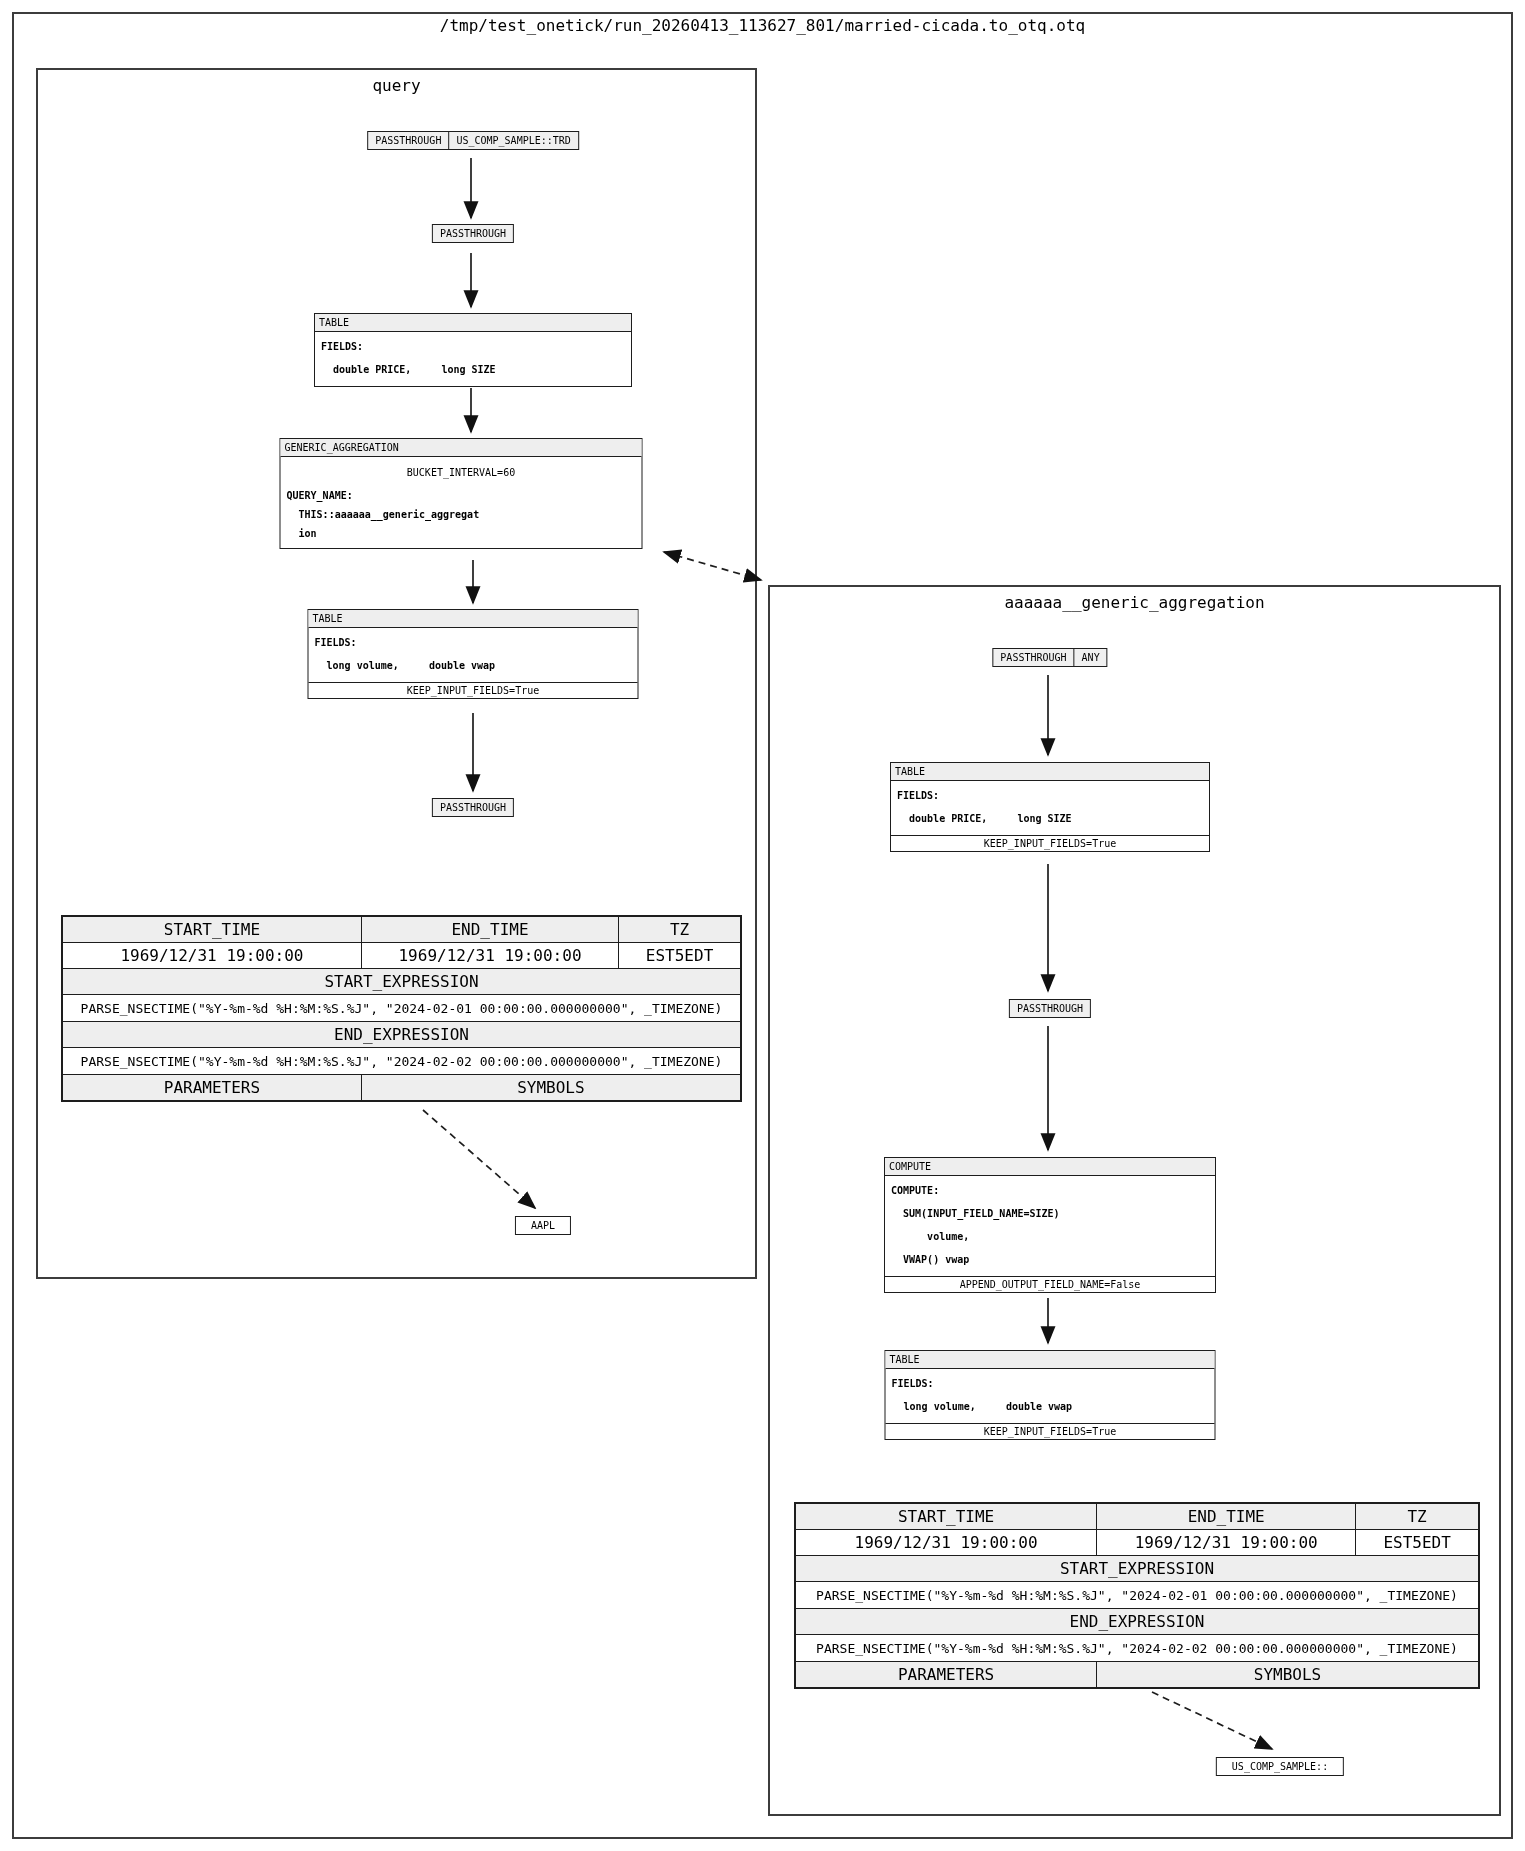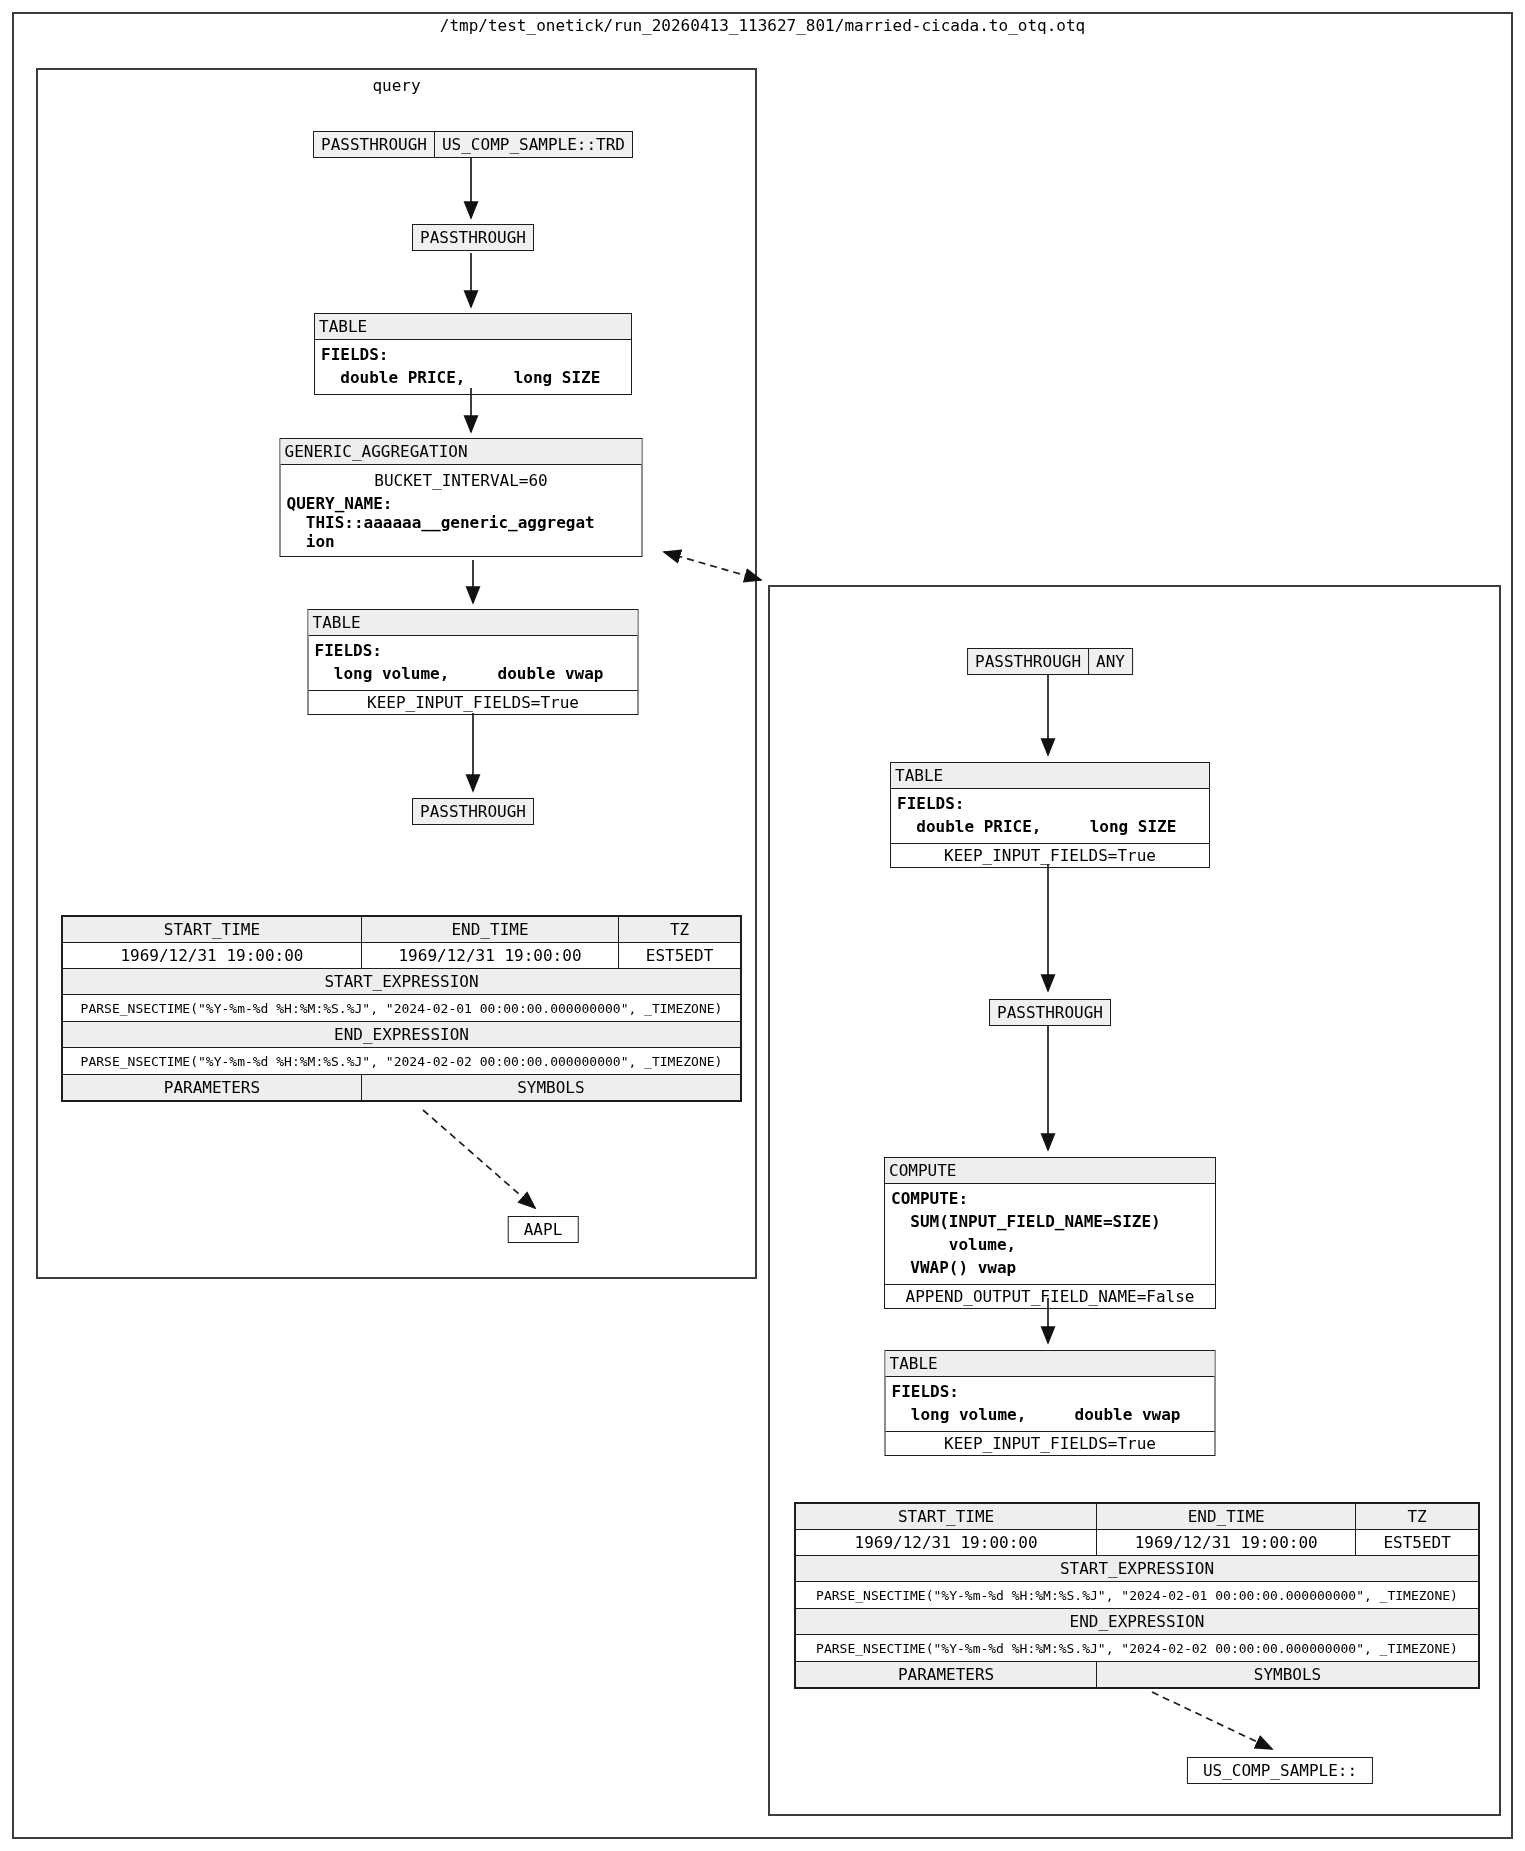--- a/index.html
+++ b/index.html
@@ -18,21 +18,21 @@
   }
   .cluster{
     position:absolute;border:2px solid #3c3c3c;background:#fff;
   }
   .cluster-label{
     position:absolute;top:6px;left:0;width:100%;
     text-align:center;font-size:16px;white-space:pre;
   }
   .node{
     position:absolute;border:1.5px solid #1d1d1d;background:#fff;
-    font-size:16px;box-sizing:border-box;
+    font-size:10px;box-sizing:border-box;
   }
   .centerx{transform:translateX(-50%);}
   .simple{
     background:#f0f0f0;padding:3px 7px;white-space:pre;text-align:center;
   }
   .plain{
     background:#ffffff;padding:3px 15px;white-space:pre;text-align:center;
   }
   .record{display:inline-flex;background:#f0f0f0;padding:0;}
   .record .cell{padding:3px 7px;white-space:pre;}
@@ -139,20 +139,21 @@
       <div class="it-row">
         <div class="it-cell it-head w44">PARAMETERS</div>
         <div class="it-cell it-head w56">SYMBOLS</div>
       </div>
     </div>
 
     <div class="node plain centerx" style="left:505px;top:1146px;">AAPL</div>
   </div>
 
   <div class="cluster" style="left:768px;top:585px;width:729px;height:1227px;">
+    <div class="cluster-label">aaaaaa__generic_aggregation</div>
 
     <div class="node record centerx" style="left:280px;top:61px;">
       <span class="cell">PASSTHROUGH</span>
       <span class="cell">ANY</span>
     </div>
 
     <div class="node centerx" style="left:280px;top:175px;width:320px;">
       <div class="node-header">TABLE</div>
       <div class="node-body">
         <div class="code-line">FIELDS:</div>

